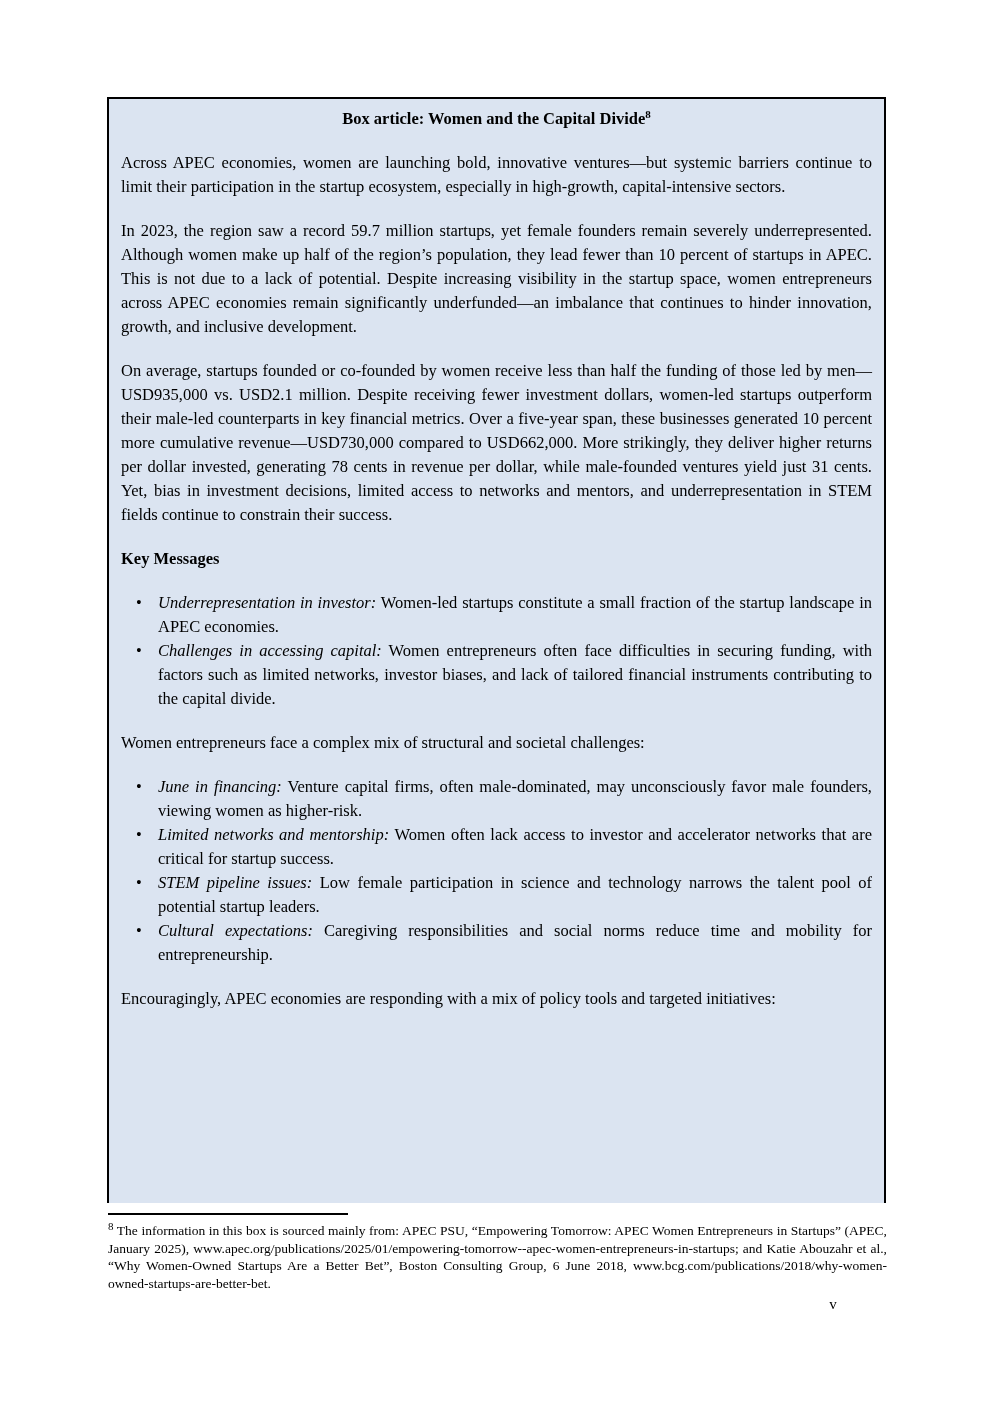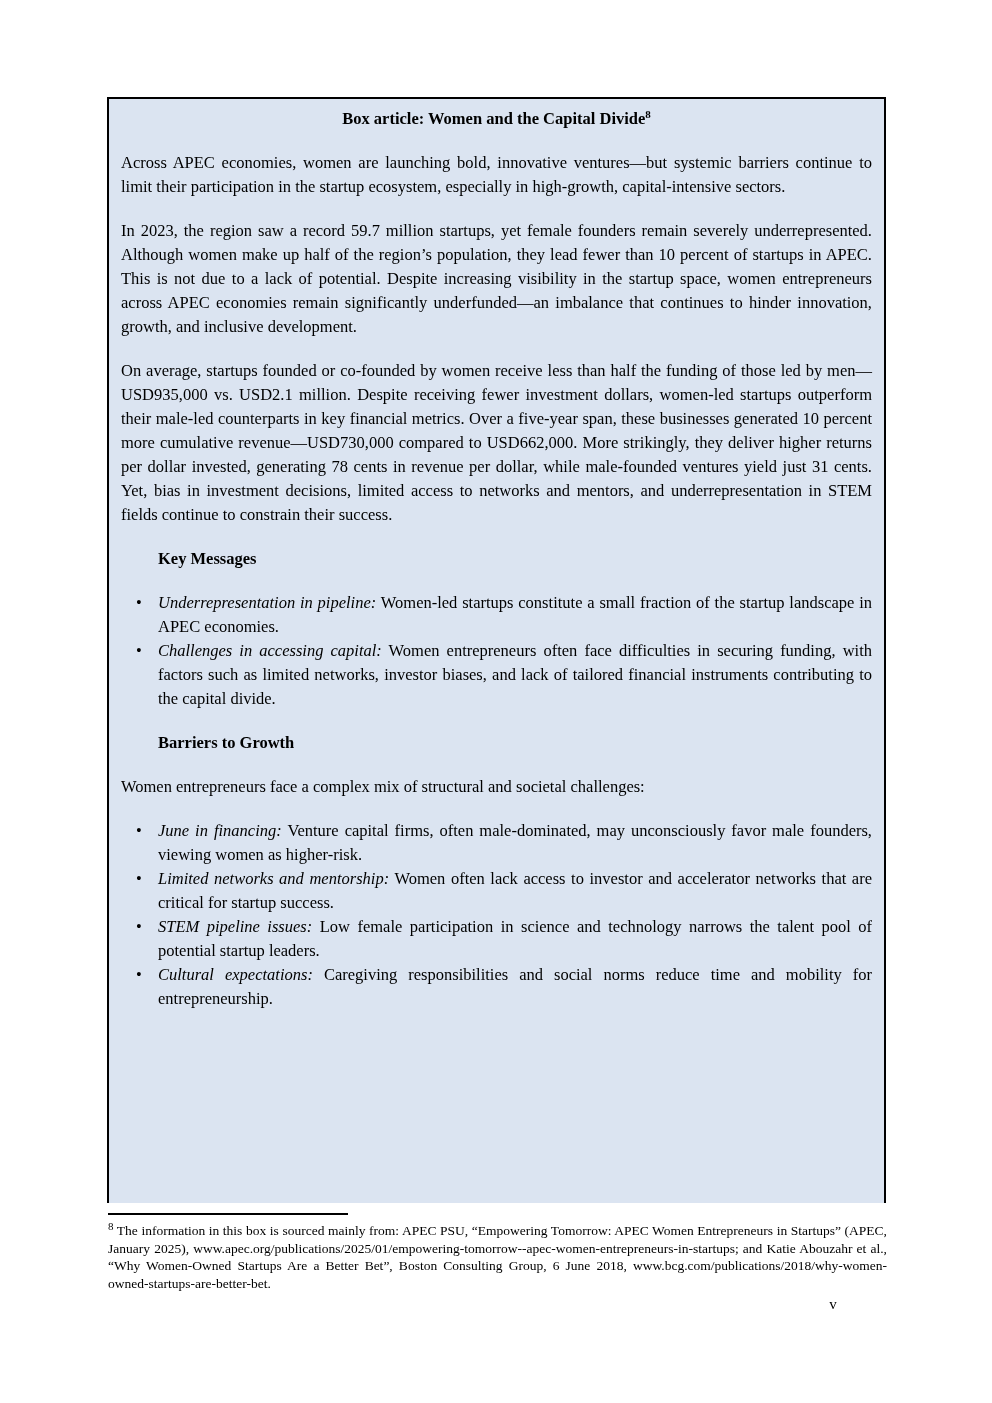--- a/index.html
+++ b/index.html
@@ -37,21 +37,20 @@
     vertical-align: super;
     line-height: 0;
   }
   .para {
     text-align: justify;
     margin-bottom: 20px;
   }
   .section-heading {
     font-weight: bold;
     margin-bottom: 20px;
-    margin-left: 37px;
   }
   .bullet-list { margin-bottom: 20px; }
   .bullet-item {
     position: relative;
     padding-left: 37px;
     text-align: justify;
   }
   .bullet-marker {
     position: absolute;
     left: 15px;
@@ -96,47 +95,47 @@
     <p class="para">Across APEC economies, women are launching bold, innovative ventures—but systemic barriers continue to limit their participation in the startup ecosystem, especially in high-growth, capital-intensive sectors.</p>
 
     <p class="para">In 2023, the region saw a record 59.7 million startups, yet female founders remain severely underrepresented. Although women make up half of the region’s population, they lead fewer than 10 percent of startups in APEC. This is not due to a lack of potential. Despite increasing visibility in the startup space, women entrepreneurs across APEC economies remain significantly underfunded—an imbalance that continues to hinder innovation, growth, and inclusive development.</p>
 
     <p class="para">On average, startups founded or co-founded by women receive less than half the funding of those led by men—USD935,000 vs. USD2.1 million. Despite receiving fewer investment dollars, women-led startups outperform their male-led counterparts in key financial metrics. Over a five-year span, these businesses generated 10 percent more cumulative revenue—USD730,000 compared to USD662,000. More strikingly, they deliver higher returns per dollar invested, generating 78 cents in revenue per dollar, while male-founded ventures yield just 31 cents. Yet, bias in investment decisions, limited access to networks and mentors, and underrepresentation in STEM fields continue to constrain their success.</p>
 
     <div class="section-heading">Key Messages</div>
 
     <div class="bullet-list">
       <div class="bullet-item">
-        <span class="bullet-marker">•</span><span class="lead-italic">Underrepresentation in pipeline:</span><span> Women-led startups constitute a small fraction of the startup landscape in APEC economies.</span>
+        <span class="bullet-marker">•</span><span class="lead-italic">Underrepresentation in investor:</span><span> Women-led startups constitute a small fraction of the startup landscape in APEC economies.</span>
       </div>
       <div class="bullet-item">
         <span class="bullet-marker">•</span><span class="lead-italic">Challenges in accessing capital:</span><span> Women entrepreneurs often face difficulties in securing funding, with factors such as limited networks, investor biases, and lack of tailored financial instruments contributing to the capital divide.</span>
       </div>
     </div>
 
-    <div class="section-heading">Barriers to Growth</div>
 
     <p class="para">Women entrepreneurs face a complex mix of structural and societal challenges:</p>
 
     <div class="bullet-list">
       <div class="bullet-item">
         <span class="bullet-marker">•</span><span class="lead-italic">June in financing:</span><span> Venture capital firms, often male-dominated, may unconsciously favor male founders, viewing women as higher-risk.</span>
       </div>
       <div class="bullet-item">
         <span class="bullet-marker">•</span><span class="lead-italic">Limited networks and mentorship:</span><span> Women often lack access to investor and accelerator networks that are critical for startup success.</span>
       </div>
       <div class="bullet-item">
         <span class="bullet-marker">•</span><span class="lead-italic">STEM pipeline issues:</span><span> Low female participation in science and technology narrows the talent pool of potential startup leaders.</span>
       </div>
       <div class="bullet-item">
         <span class="bullet-marker">•</span><span class="lead-italic">Cultural expectations:</span><span> Caregiving responsibilities and social norms reduce time and mobility for entrepreneurship.</span>
       </div>
     </div>
 
 
+    <p class="para">Encouragingly, APEC economies are responding with a mix of policy tools and targeted initiatives:</p>
 
   </div>
 
   <div class="footnote-area">
     <div class="footnote-rule"></div>
     <div class="footnote-text"><sup class="fn-marker">8</sup><span> The information in this box is sourced mainly from: APEC PSU, “Empowering Tomorrow: APEC Women Entrepreneurs in Startups” (APEC, January 2025), www.apec.org/publications/2025/01/empowering-tomorrow--apec-women-entrepreneurs-in-startups; and Katie Abouzahr et al., “Why Women-Owned Startups Are a Better Bet”, Boston Consulting Group, 6 June 2018, www.bcg.com/publications/2018/why-women-owned-startups-are-better-bet.</span></div>
   </div>
 
   <div class="page-number">v</div>
 

